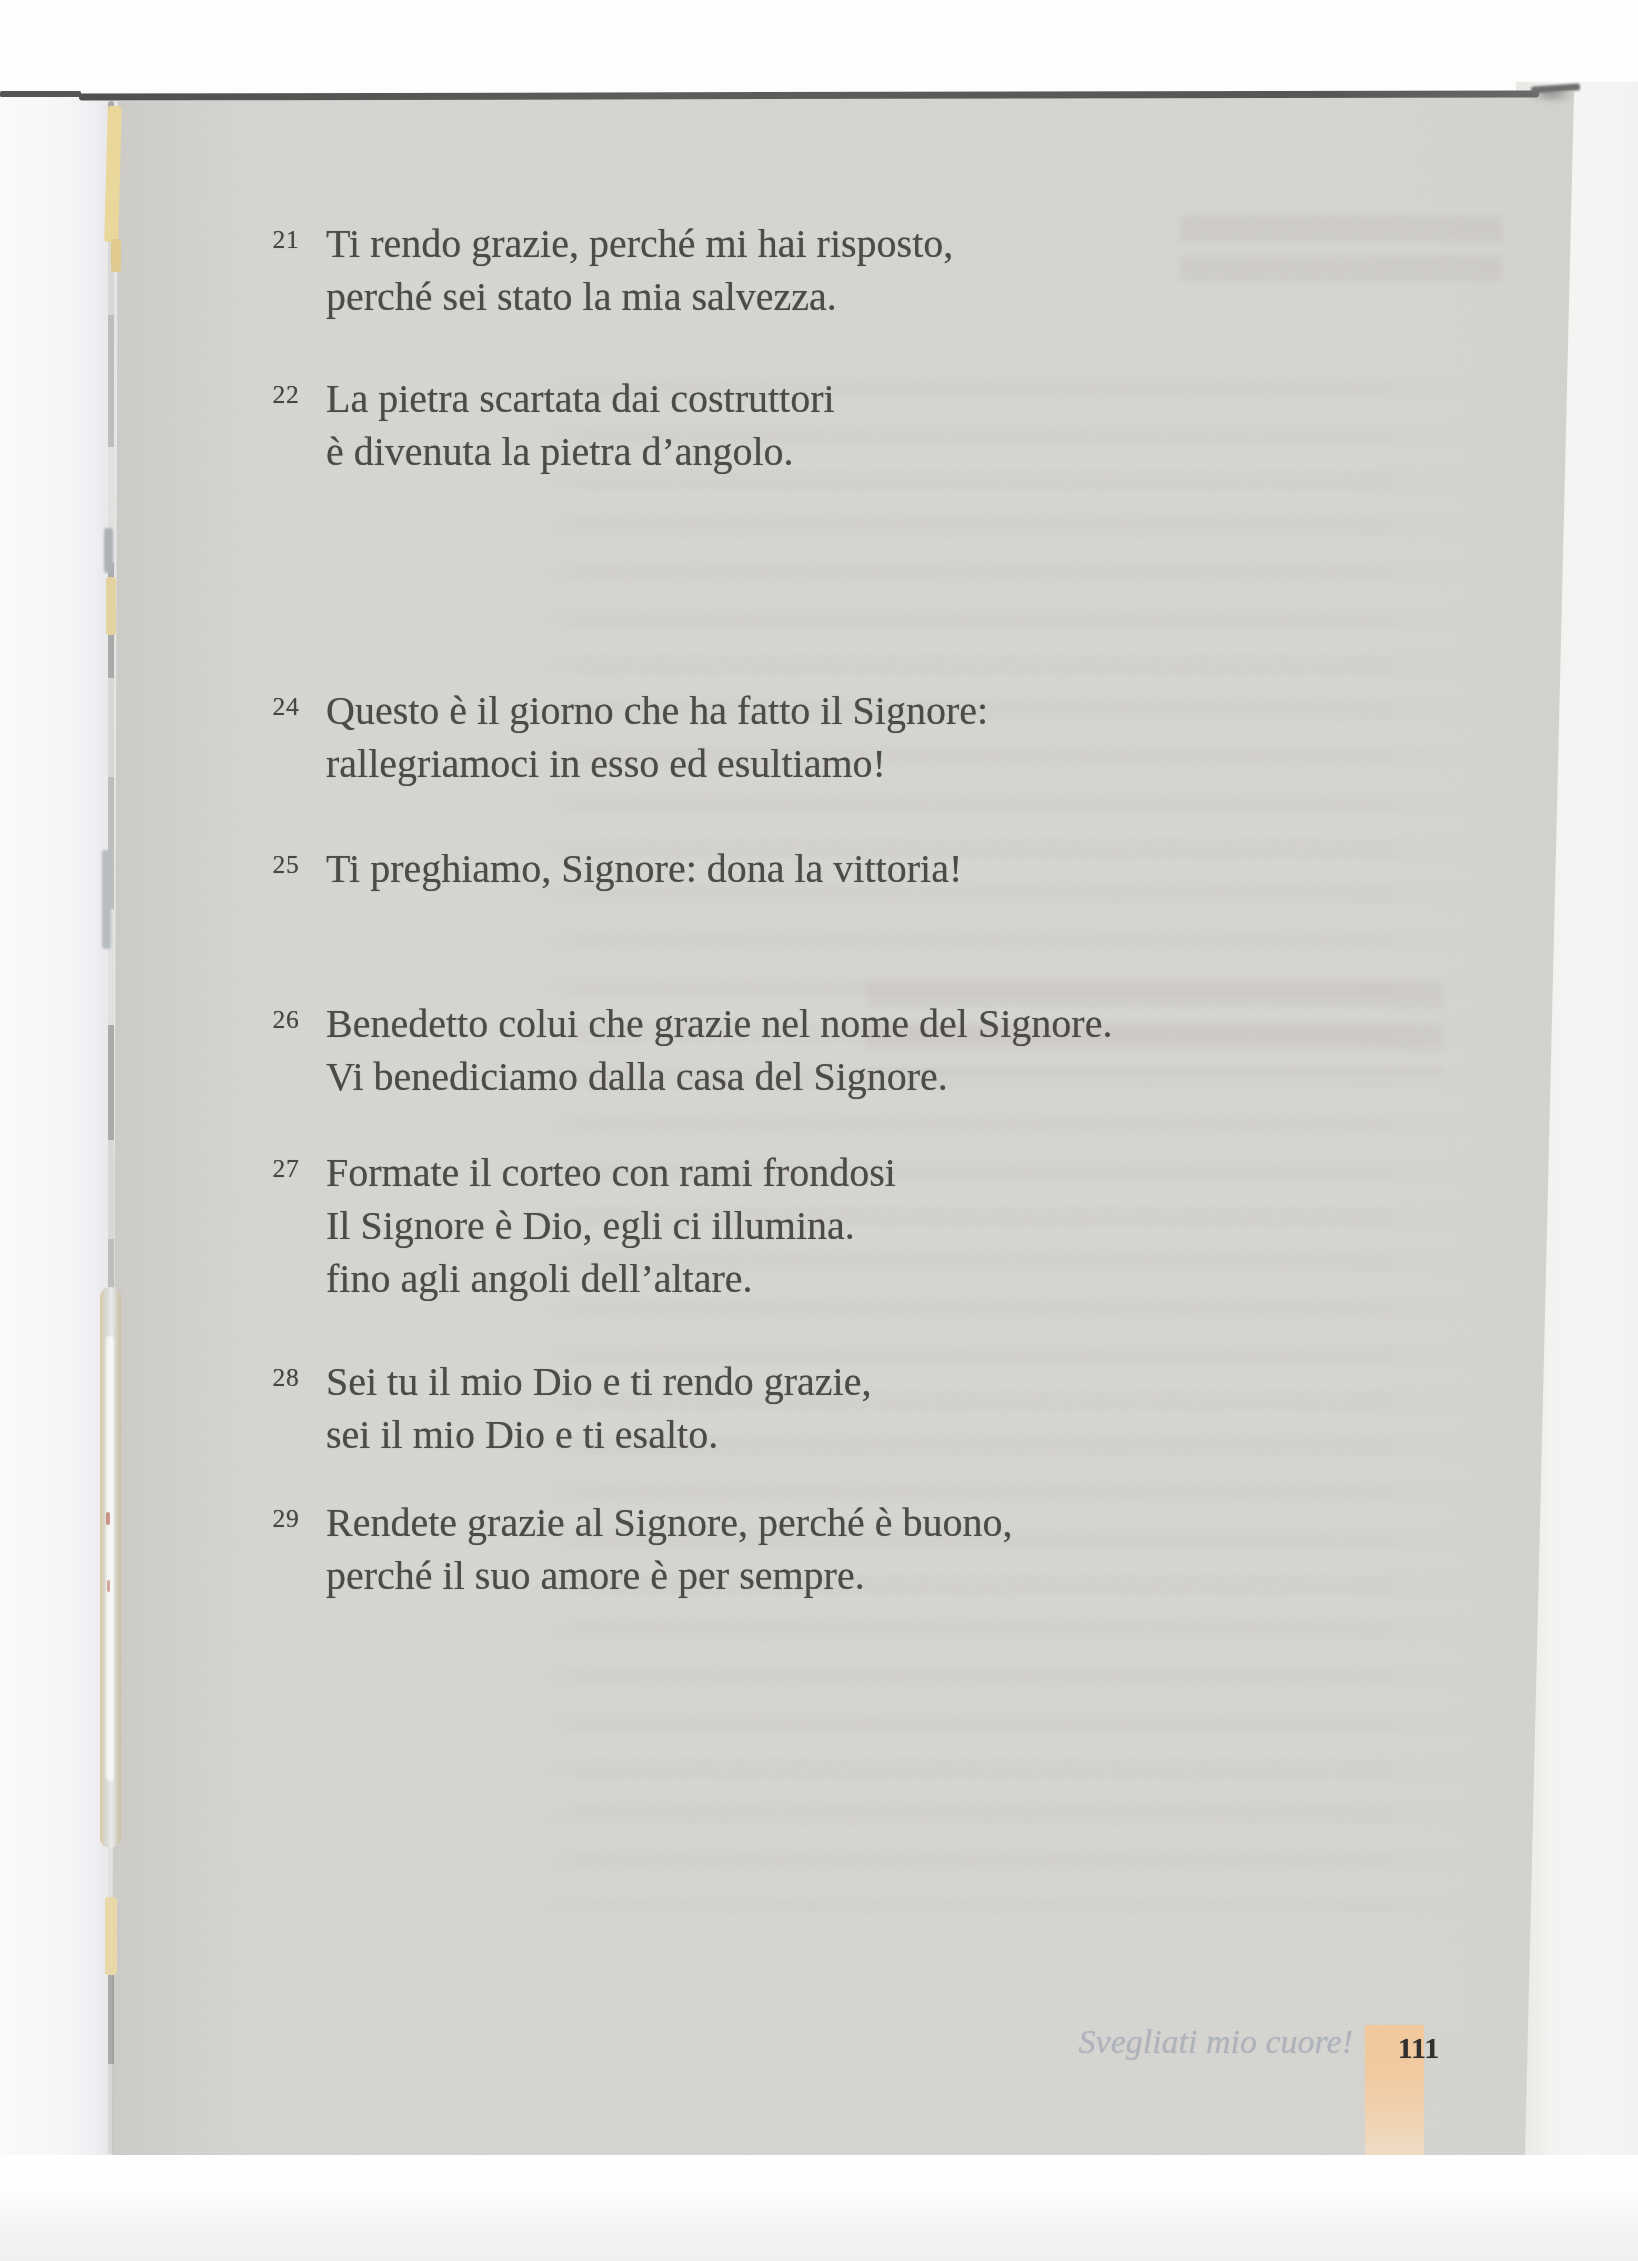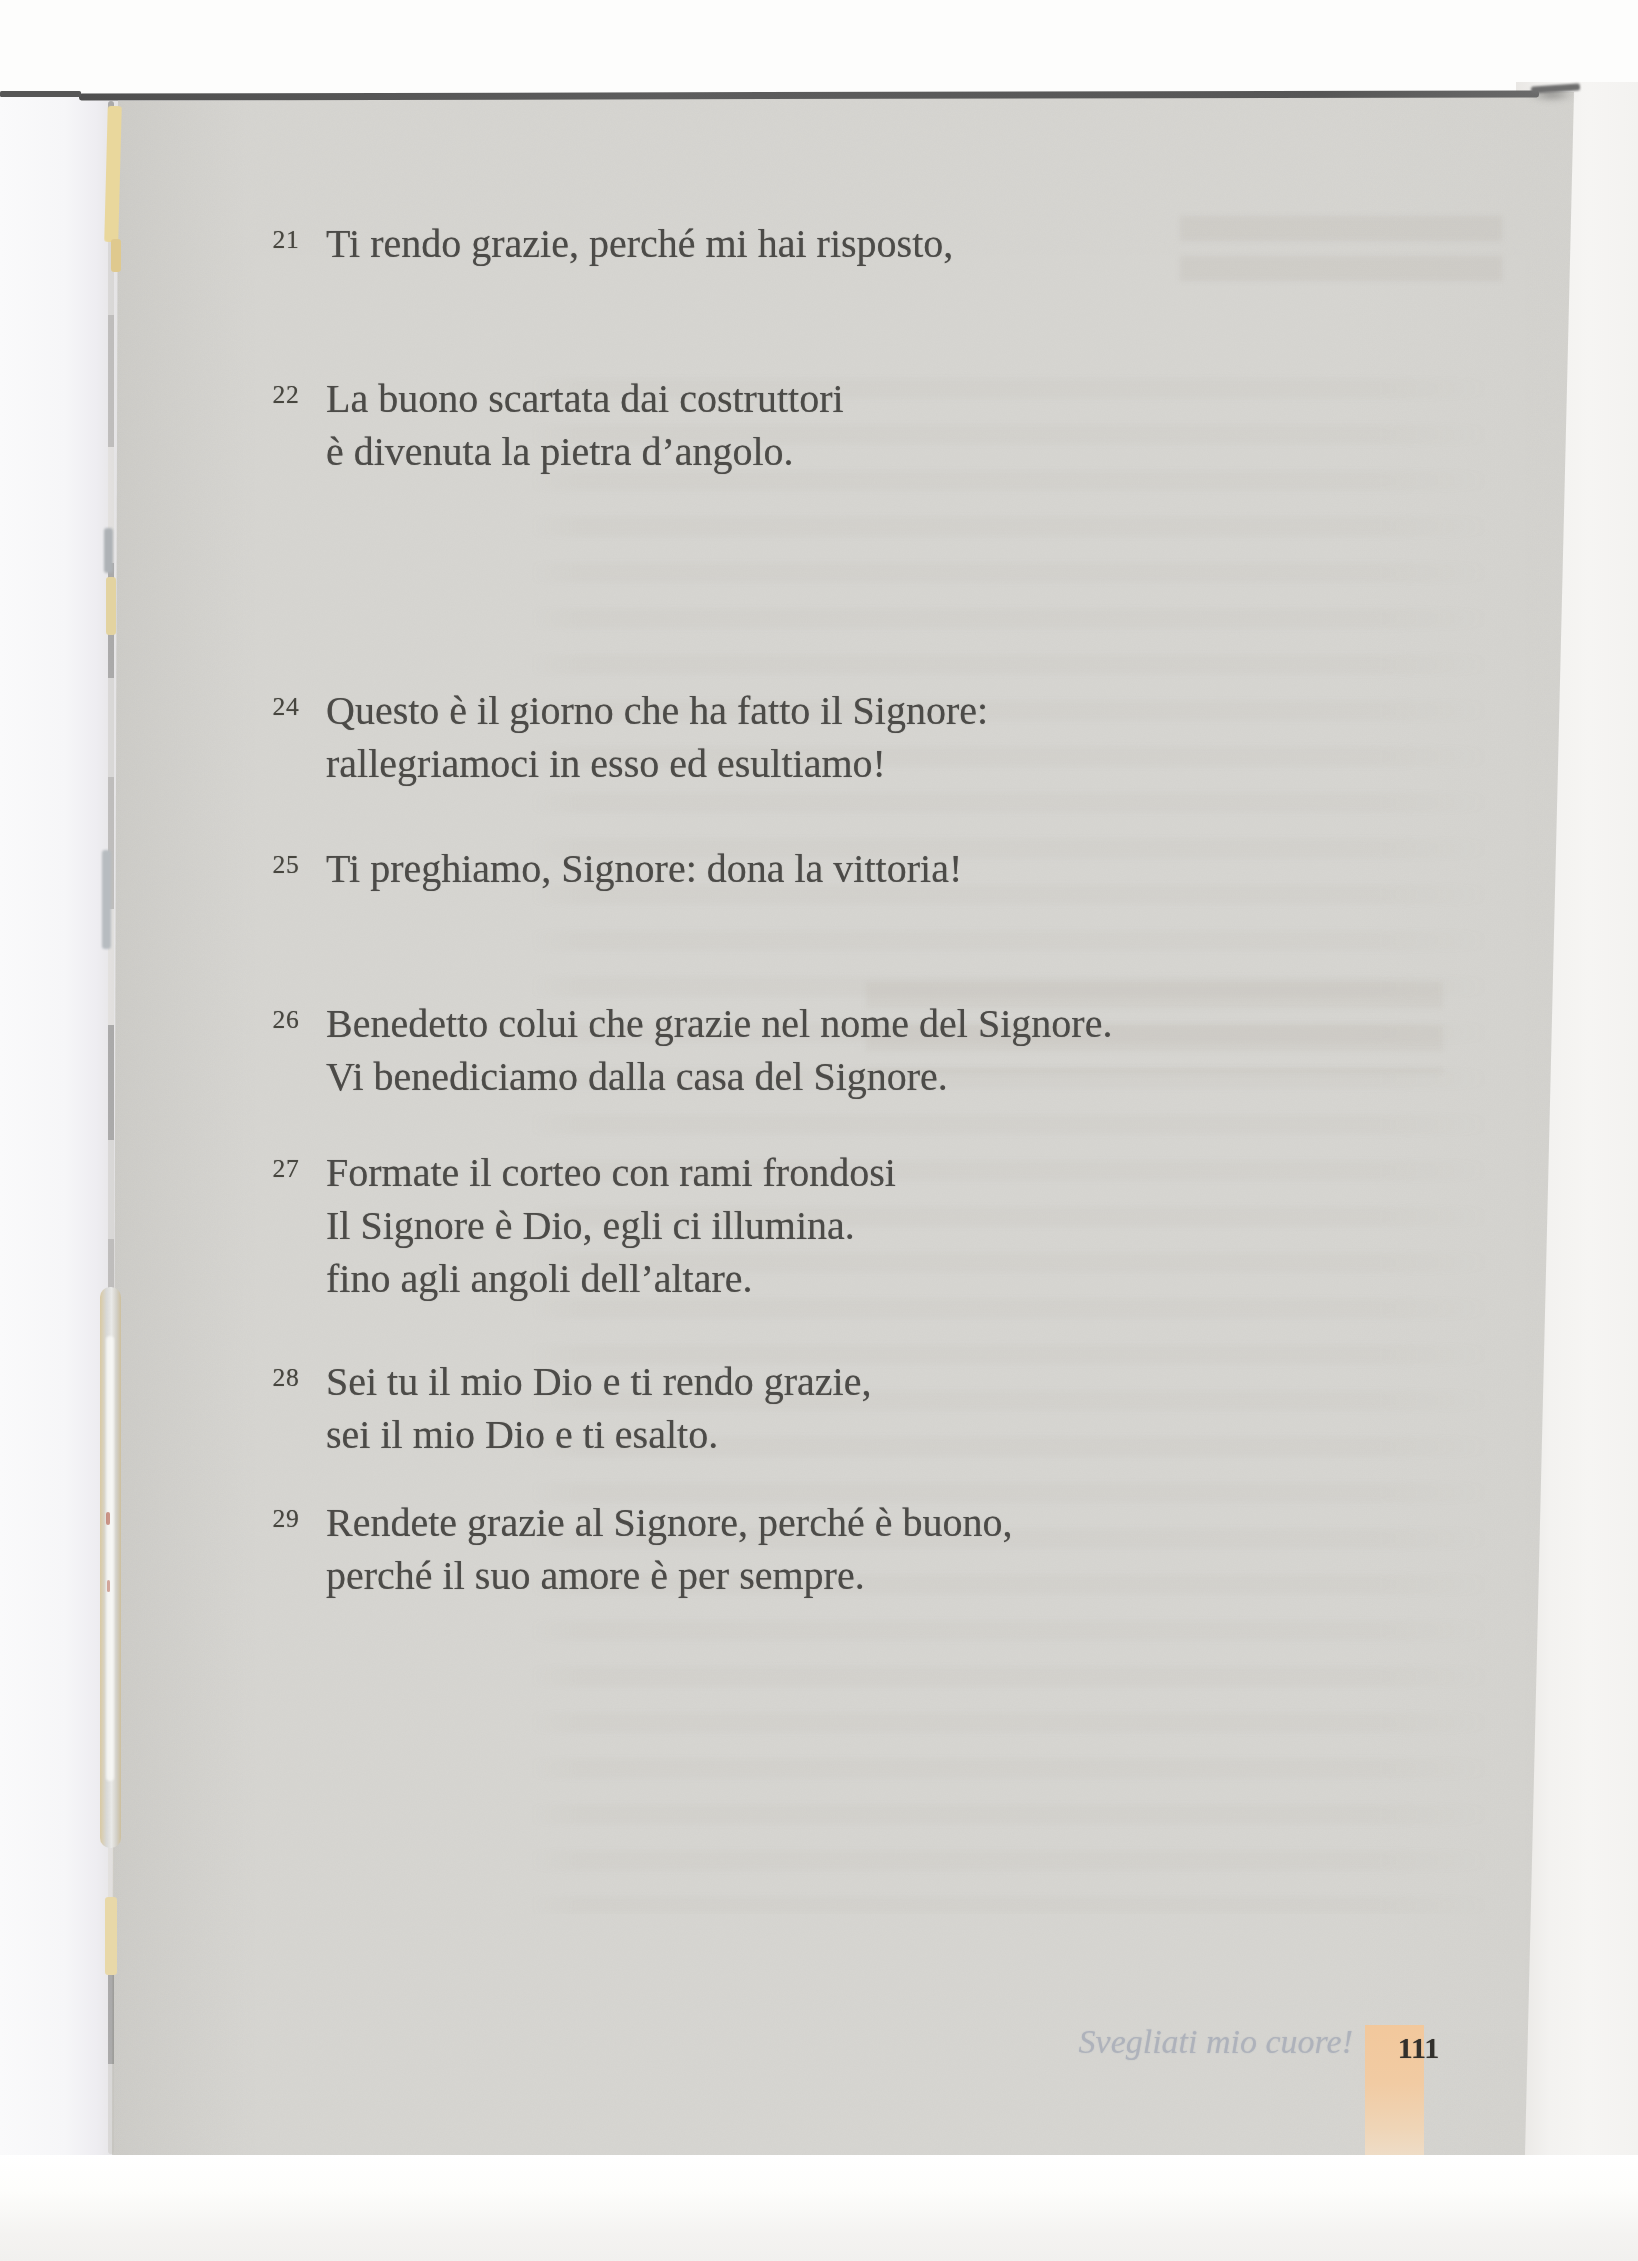--- a/index.html
+++ b/index.html
@@ -110,24 +110,25 @@
     </svg>
     <div class="page-shade"></div>
 
     <div class="ghost ghost-head"></div>
     <div class="ghost ghost-col"></div>
     <div class="ghost ghost-head2"></div>
 
     <div class="verse" style="top:217px">
       <span class="vnum">21</span>
       <div class="vline">Ti rendo grazie, perché mi hai risposto,</div>
+      <div class="vline">perché sei stato la mia salvezza.</div>
     </div>
     <div class="verse" style="top:372px">
       <span class="vnum">22</span>
-      <div class="vline">La buono scartata dai costruttori</div>
+      <div class="vline">La pietra scartata dai costruttori</div>
       <div class="vline">è divenuta la pietra d’angolo.</div>
     </div>
     <div class="verse" style="top:684px">
       <span class="vnum">24</span>
       <div class="vline">Questo è il giorno che ha fatto il Signore:</div>
       <div class="vline">rallegriamoci in esso ed esultiamo!</div>
     </div>
     <div class="verse" style="top:842px">
       <span class="vnum">25</span>
       <div class="vline">Ti preghiamo, Signore: dona la vittoria!</div>

